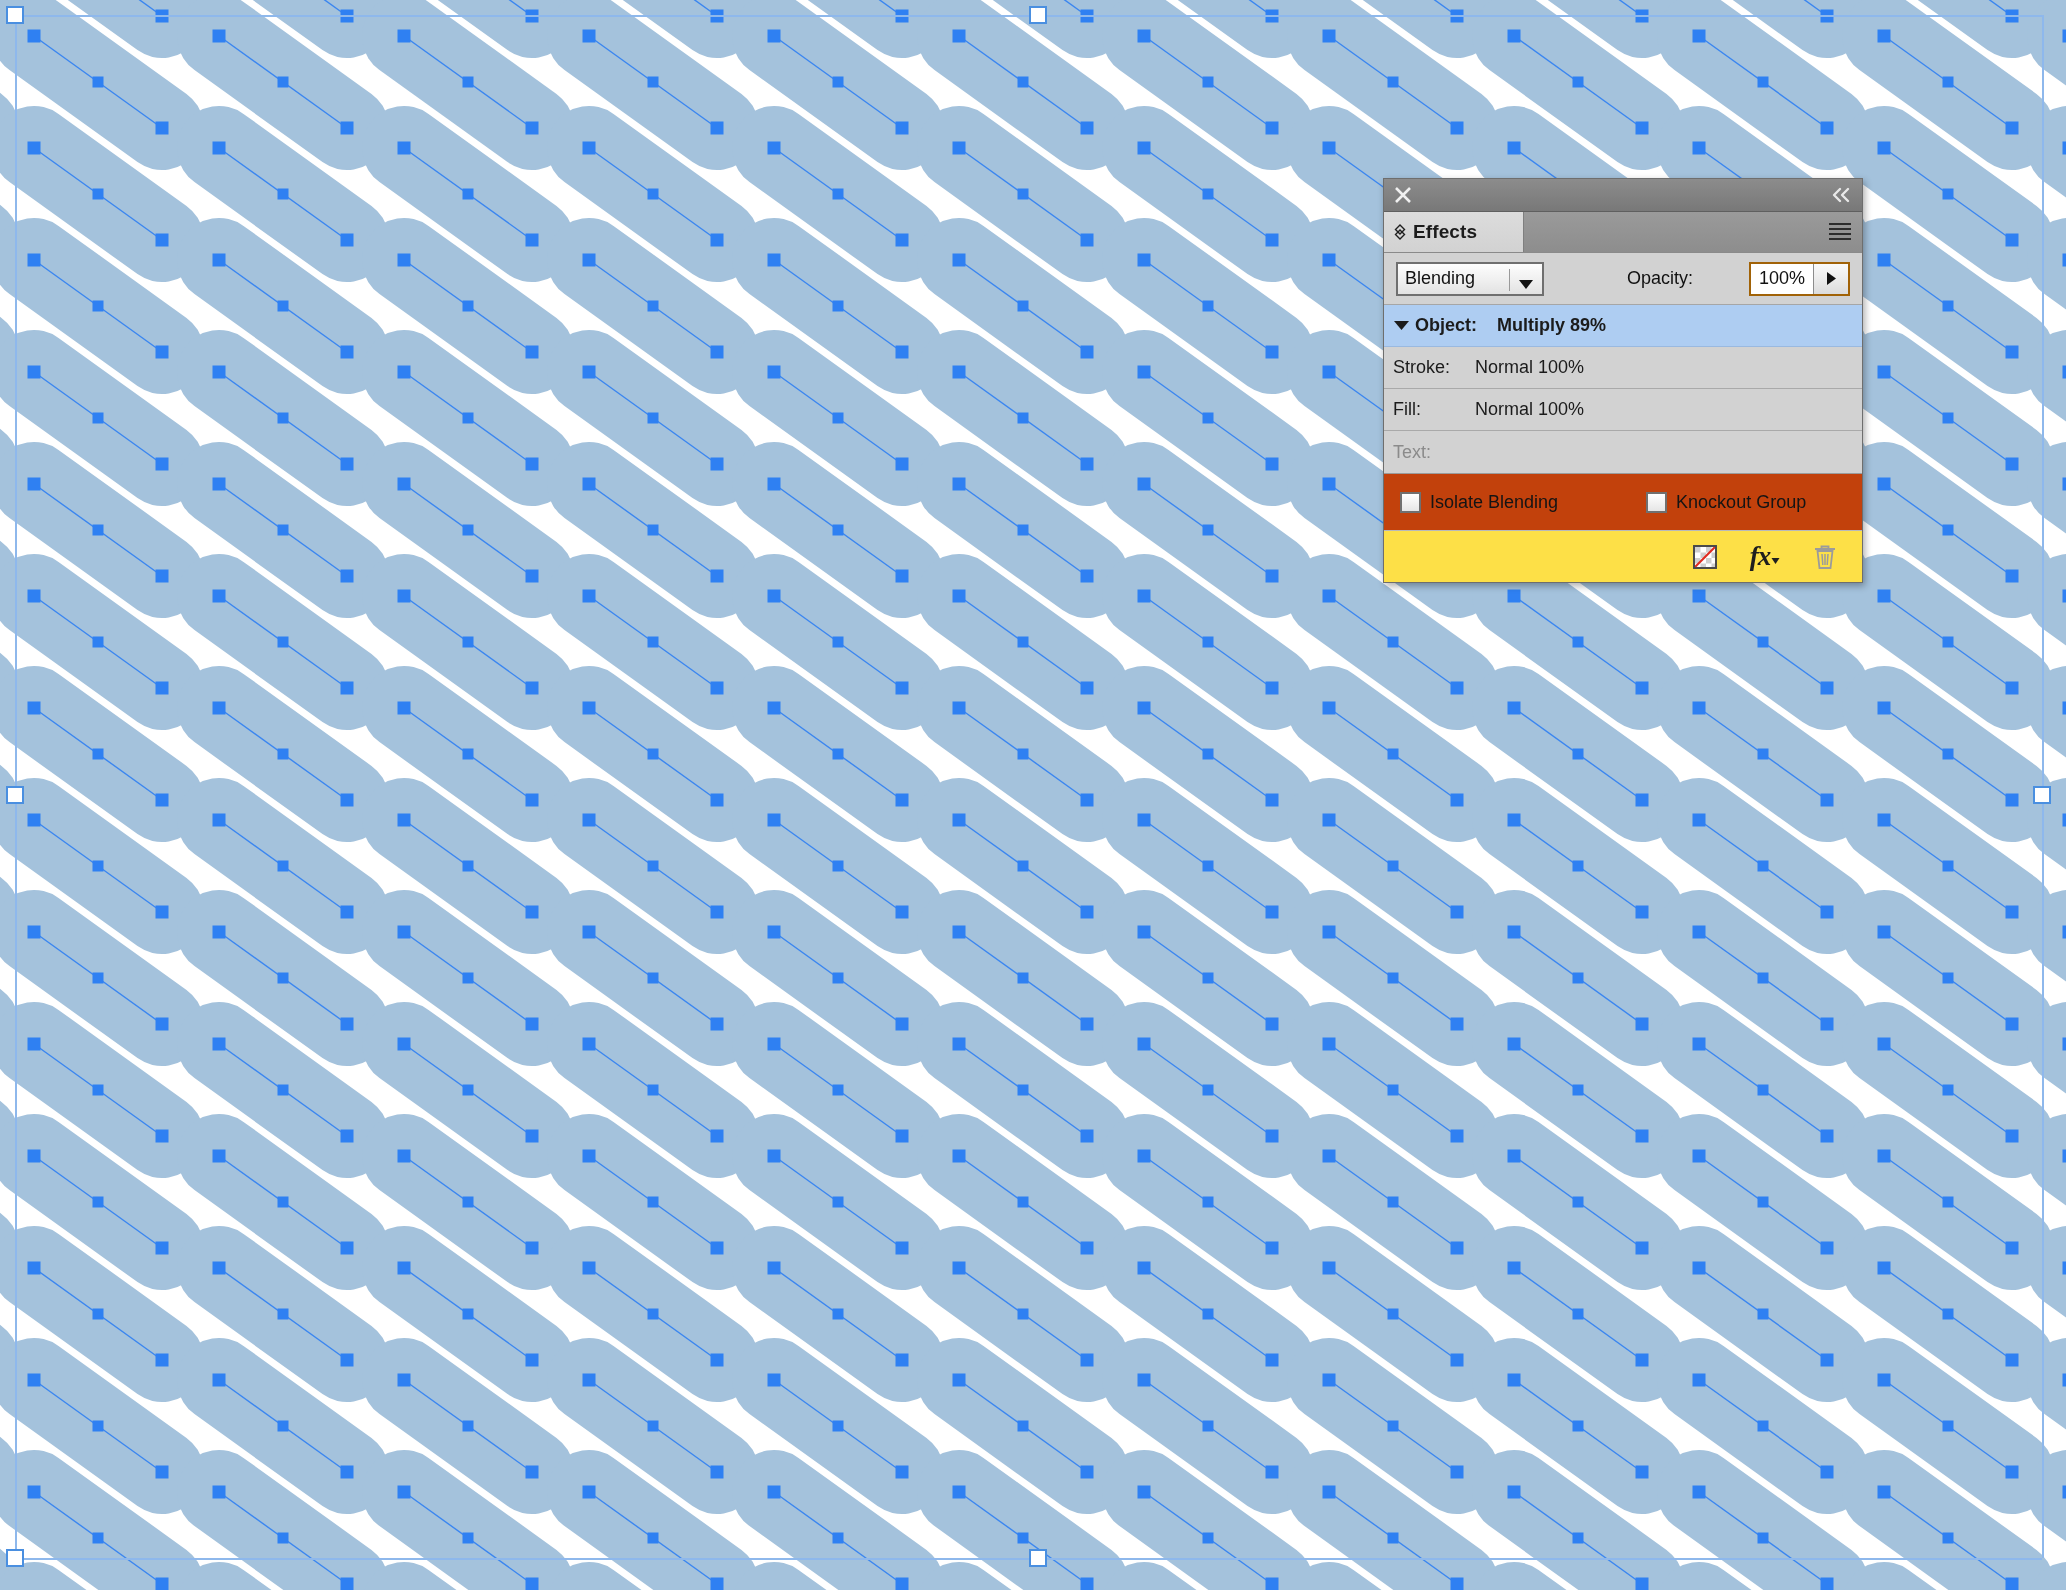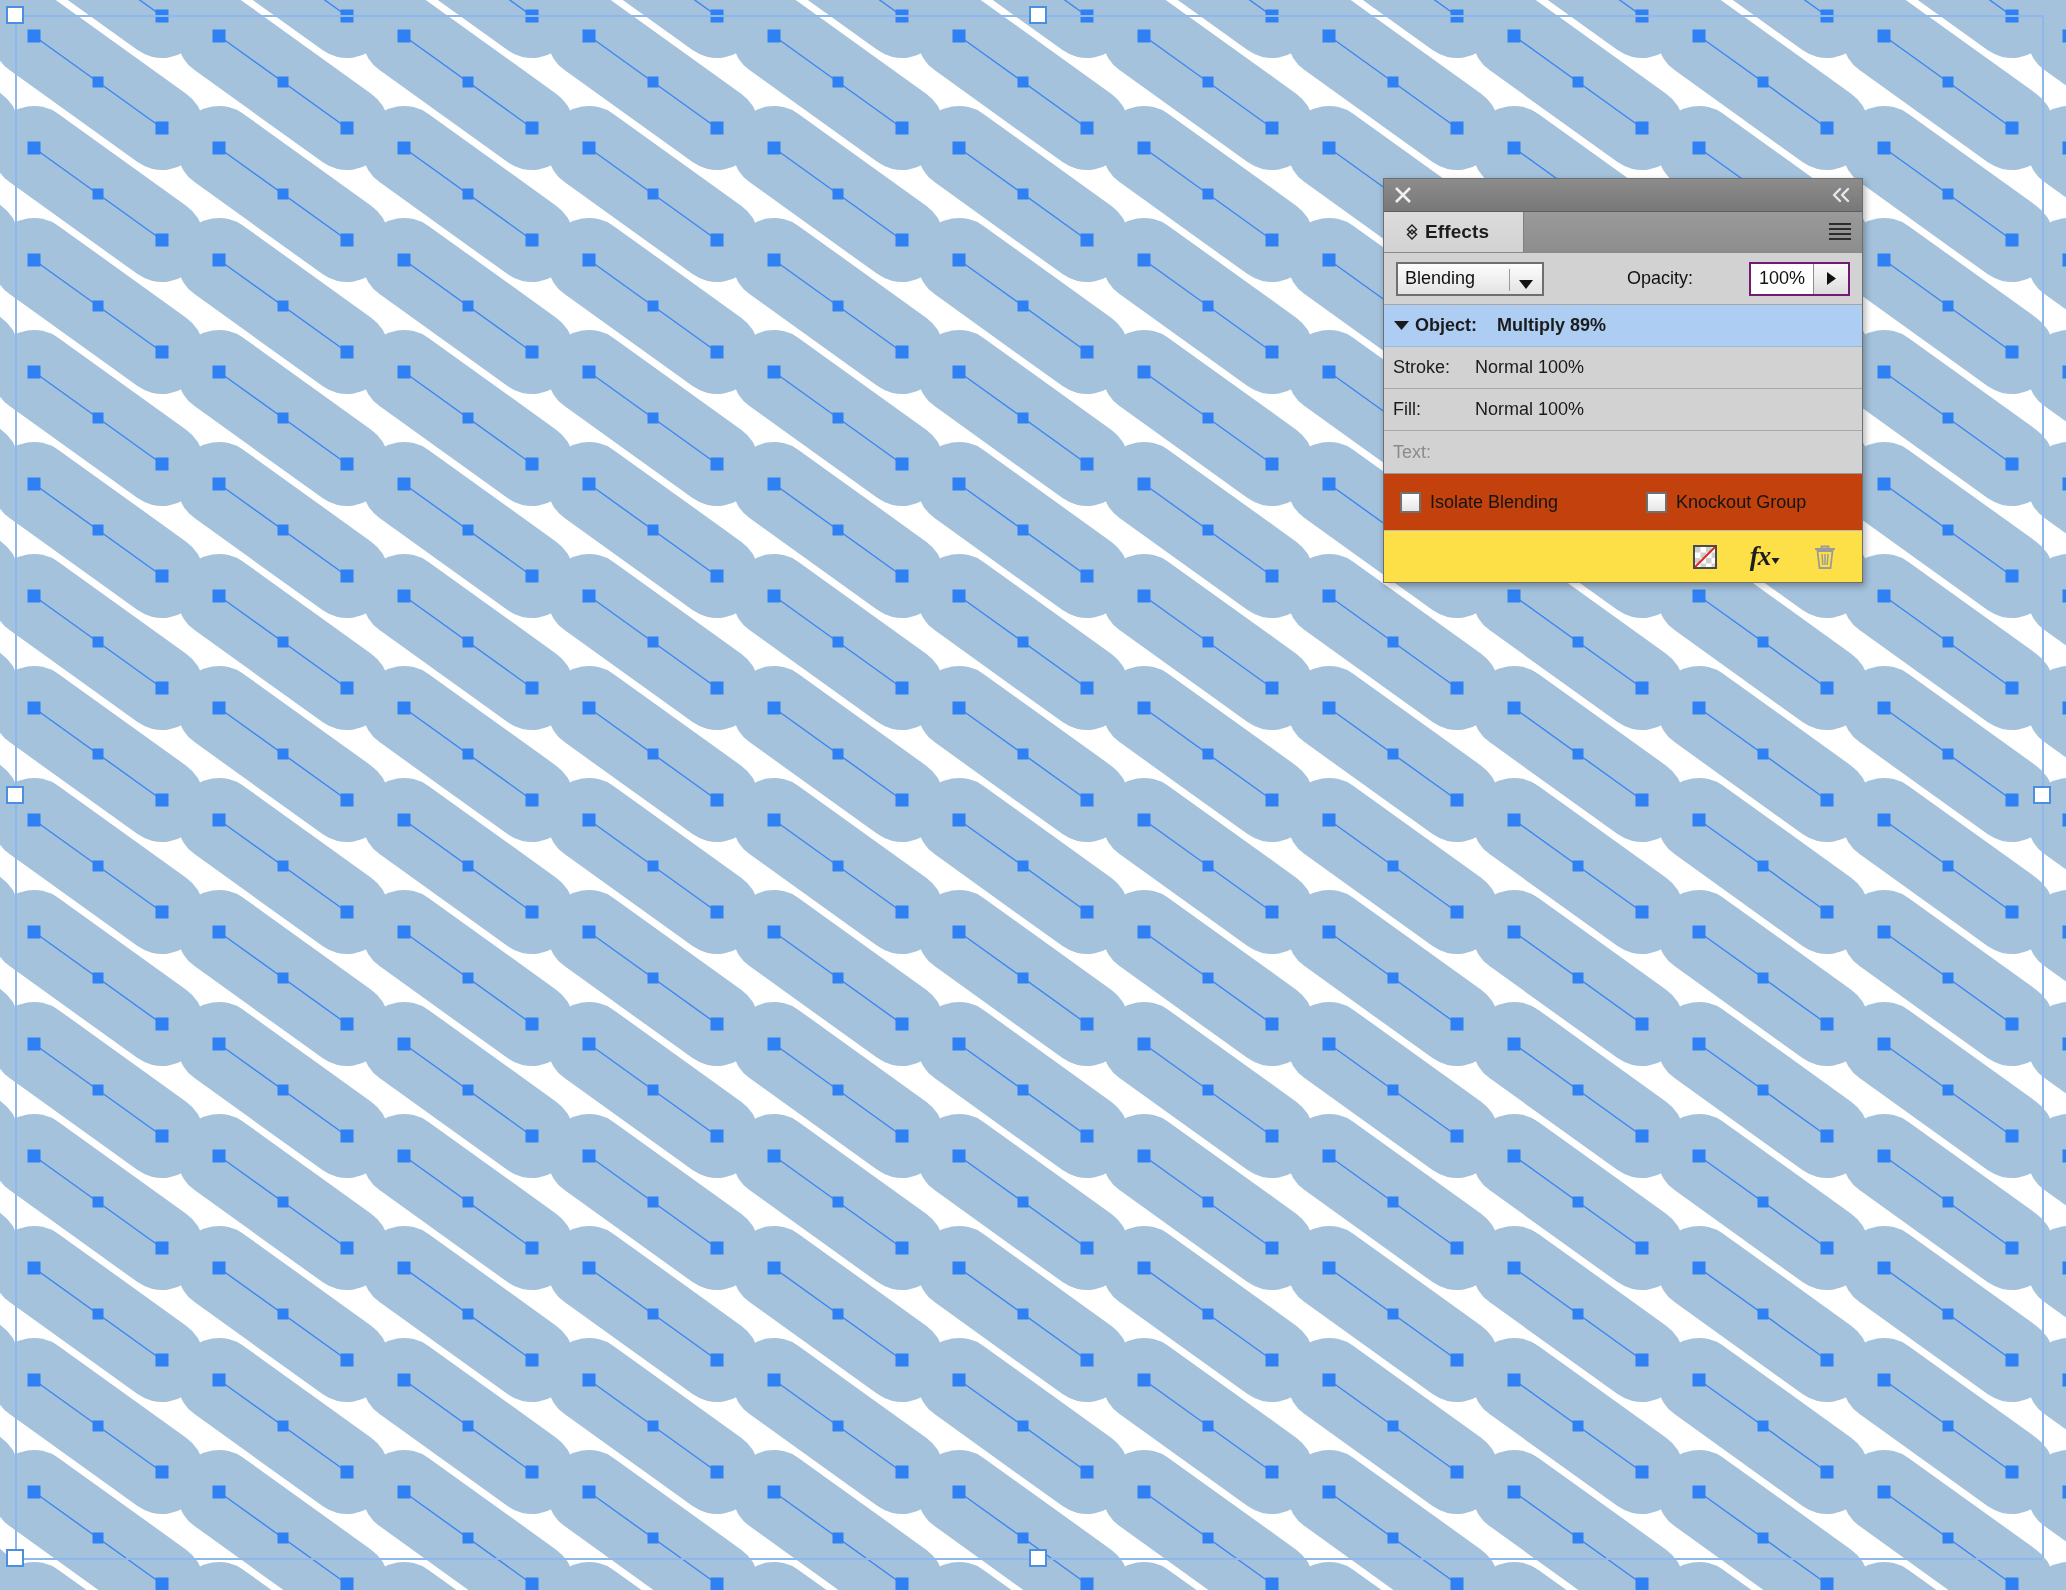--- a/index.html
+++ b/index.html
@@ -91,21 +91,21 @@
   .panel-tab {
     position: absolute;
     left: 0; top: 0;
     height: 40px;
     width: 140px;
     background: linear-gradient(to bottom, #dcdcdc 0%, #d2d2d2 100%);
     border-right: 1px solid #7f7f7f;
     box-sizing: border-box;
     display: flex;
     align-items: center;
-    padding-left: 22px;
+    padding-left: 10px;
     cursor: pointer;
   }
   .tab-diamond {
     width: 12px; height: 16px;
     margin-right: 7px;
     flex: none;
   }
   .tab-label {
     font-size: 19px;
     font-weight: bold;
@@ -168,21 +168,21 @@
     gap: 48px;
   }
   .opacity-label {
     font-size: 18px;
     color: #111;
     margin-right: 8px;
   }
   .opacity-box {
     display: flex;
     height: 34px;
-    border: 2px solid #701a75;
+    border: 2px solid #a16207;
     box-sizing: border-box;
   }
   .opacity-field {
     width: 62px;
     background: #ffffff;
     font-size: 18px;
     color: #111;
     display: flex;
     align-items: center;
     justify-content: center;

